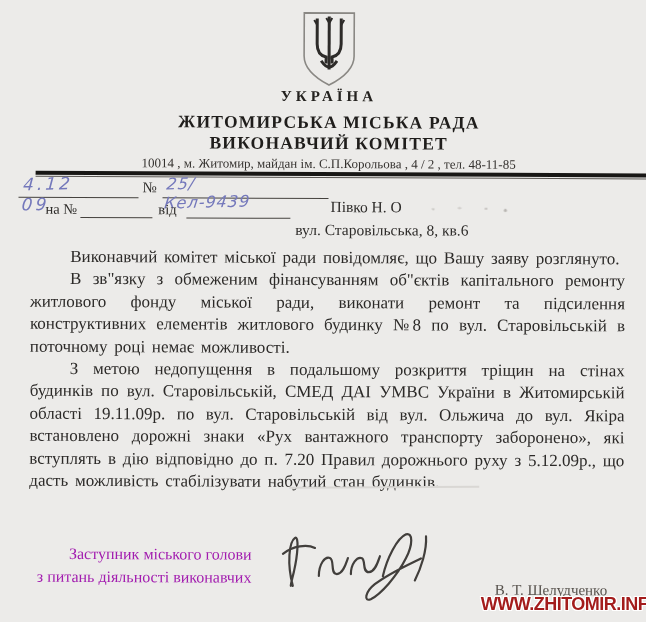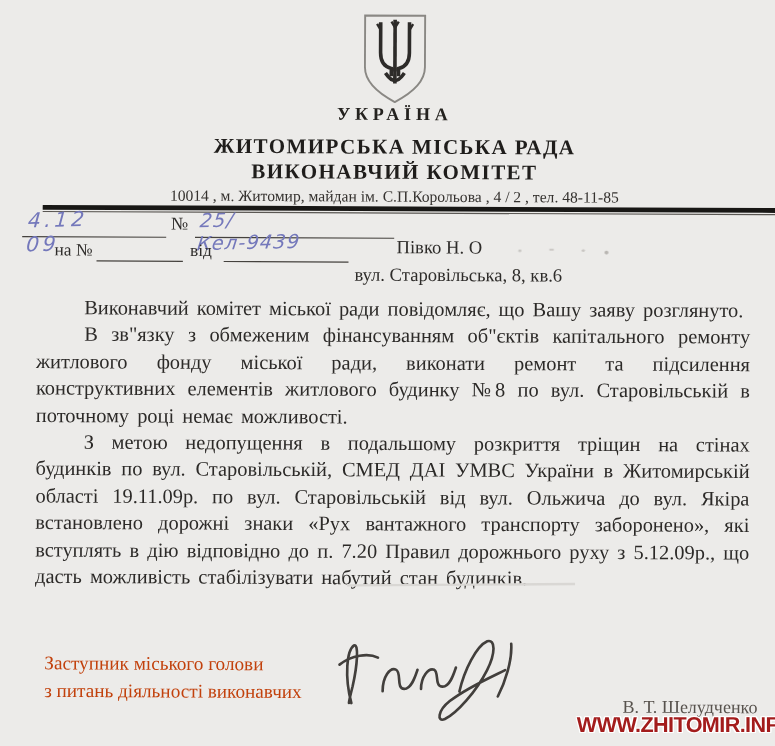--- a/index.html
+++ b/index.html
@@ -77,24 +77,24 @@
     word-spacing:2.5px;color:#2c2a28;
   }
   .bodytext p{margin:0;text-indent:40px;}
   
   .artifact{
     position:absolute;left:290px;top:486px;width:190px;height:2px;
     background:#d9d7d4;transform:rotate(-0.6deg);
   }
   
   .sig-title{
-    position:absolute;left:38px;top:544px;font-size:16px;line-height:22.5px;color:#c2410c;
+    position:absolute;left:38px;top:544px;font-size:16px;line-height:22.5px;color:#a21caf;text-align:right;
   }
   .autograph{position:absolute;left:280px;top:524px;}
-  .signer{position:absolute;left:496px;top:581px;font-size:15px;color:#57524d;margin-left:24px;}
+  .signer{position:absolute;left:496px;top:581px;font-size:15px;color:#57524d;}
   
   .watermark{
     position:absolute;left:482px;top:593px;
     font-family:"Liberation Sans", sans-serif;
     font-weight:bold;font-size:18px;letter-spacing:-0.5px;
     color:#a31c1c;
     text-shadow:
       -1px 0 0 #fff, 1px 0 0 #fff, 0 -1px 0 #fff, 0 1px 0 #fff,
       -1px -1px 0 #fff, 1px 1px 0 #fff, 1px -1px 0 #fff, -1px 1px 0 #fff;
     transform:rotate(-0.25deg);

